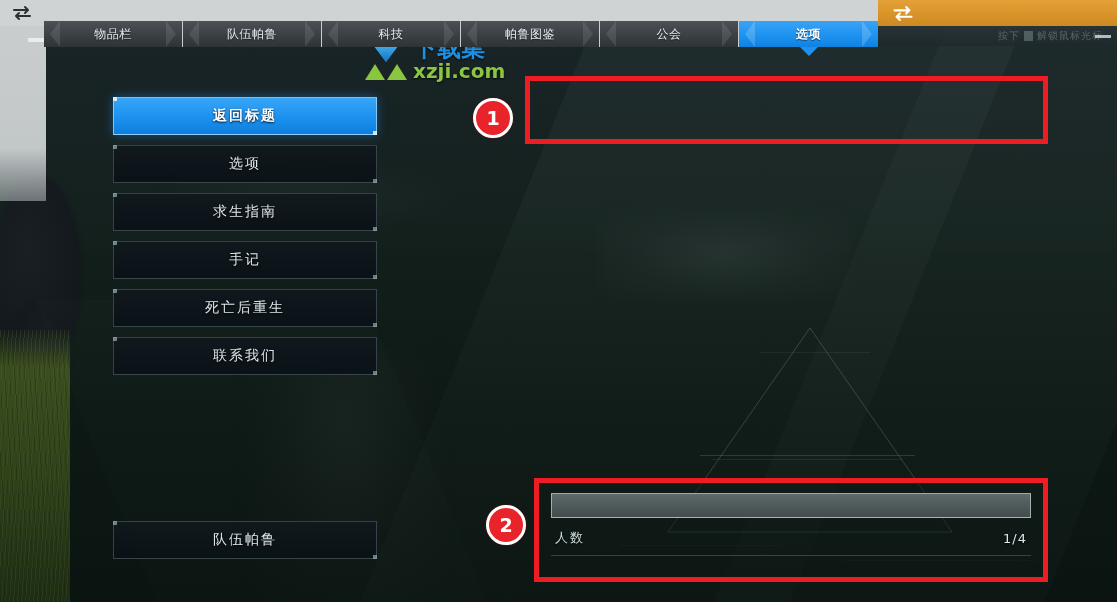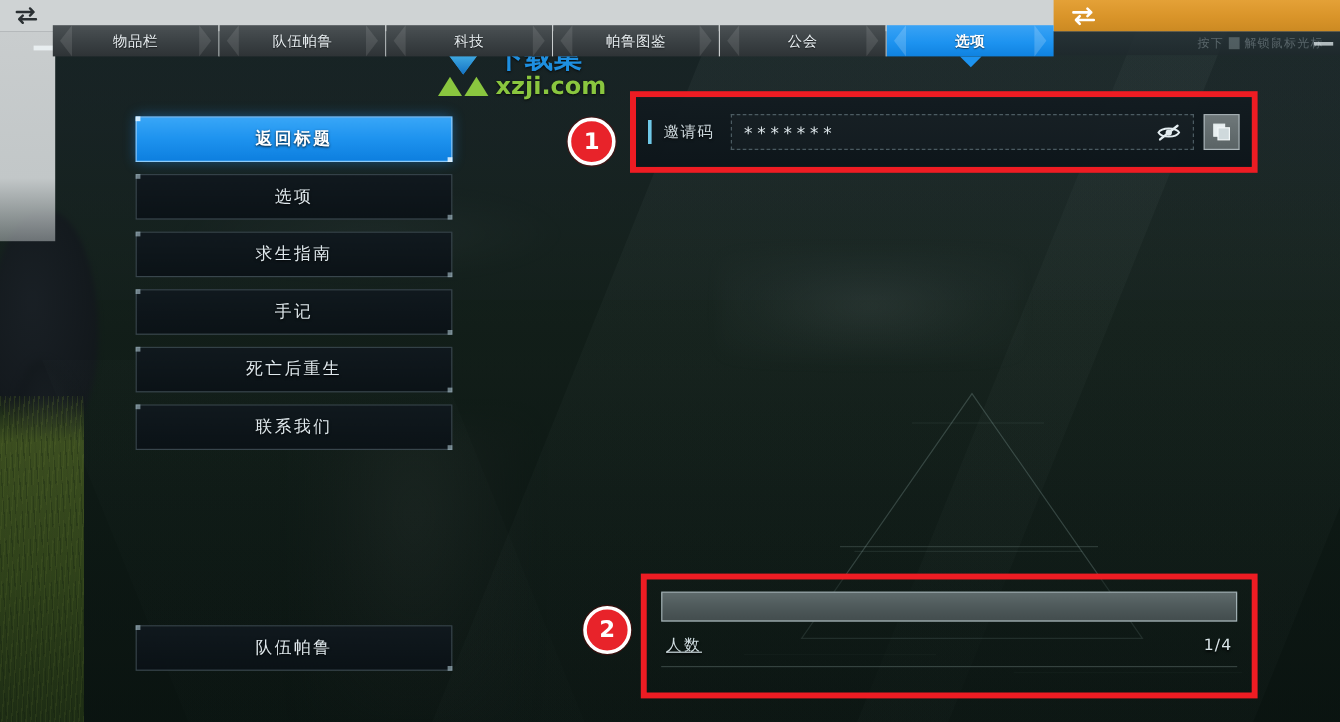--- a/index.html
+++ b/index.html
@@ -400,21 +400,20 @@
     position: absolute;
     left: 0; right: 0; bottom: 2px;
     height: 1px;
     background: rgba(190,220,215,.22);
   }
   .count-label {
     color: #cfdde0;
     font-size: 13px;
     letter-spacing: 2px;
     text-shadow: 0 1px 2px rgba(0,0,0,.85);
-    text-decoration: underline;
   }
   .count-value {
     color: #dbe7ea;
     font-size: 13px;
     letter-spacing: 1px;
     text-shadow: 0 1px 2px rgba(0,0,0,.85);
   }
 
   
   .anno {
@@ -595,40 +594,20 @@
       <span>联系我们</span>
     </div>
   </div>
 
   <div class="menu-bottom">
     <div class="menu-btn">
       <span>队伍帕鲁</span>
     </div>
   </div>
 
-  <div class="invite-panel">
-    <div class="invite-accent"></div>
-    <div class="invite-label">邀请码</div>
-    <div class="invite-field">
-      <span class="invite-value">*******</span>
-      <span class="eye-btn">
-        <svg width="20" height="15" viewBox="0 0 22 16">
-          <path d="M1.5 8 C4.5 3, 17.5 3, 20.5 8 C17.5 13, 4.5 13, 1.5 8 Z" fill="none" stroke="#e3ecf0" stroke-width="1.7"></path>
-          <circle cx="11" cy="8" r="2.9" fill="#e3ecf0"></circle>
-          <line x1="3" y1="14.3" x2="19" y2="1.7" stroke="#e3ecf0" stroke-width="2.1" stroke-linecap="round"></line>
-        </svg>
-      </span>
-    </div>
-    <div class="copy-btn">
-      <svg width="16" height="16" viewBox="0 0 16 16">
-        <rect x="1.5" y="1.5" width="9" height="10" fill="#e8eff1" stroke="#e8eff1" stroke-width="1"></rect>
-        <rect x="5" y="4.5" width="9.5" height="10" fill="#cfd9dc" stroke="#f2f7f8" stroke-width="1"></rect>
-      </svg>
-    </div>
-  </div>
   <div class="invite-highlight"></div>
   <div class="anno anno-1">1</div>
 
   <div class="count-panel">
     <div class="count-bar"></div>
     <div class="count-row">
       <span class="count-label">人数</span>
       <span class="count-value">1/4</span>
     </div>
   </div>

